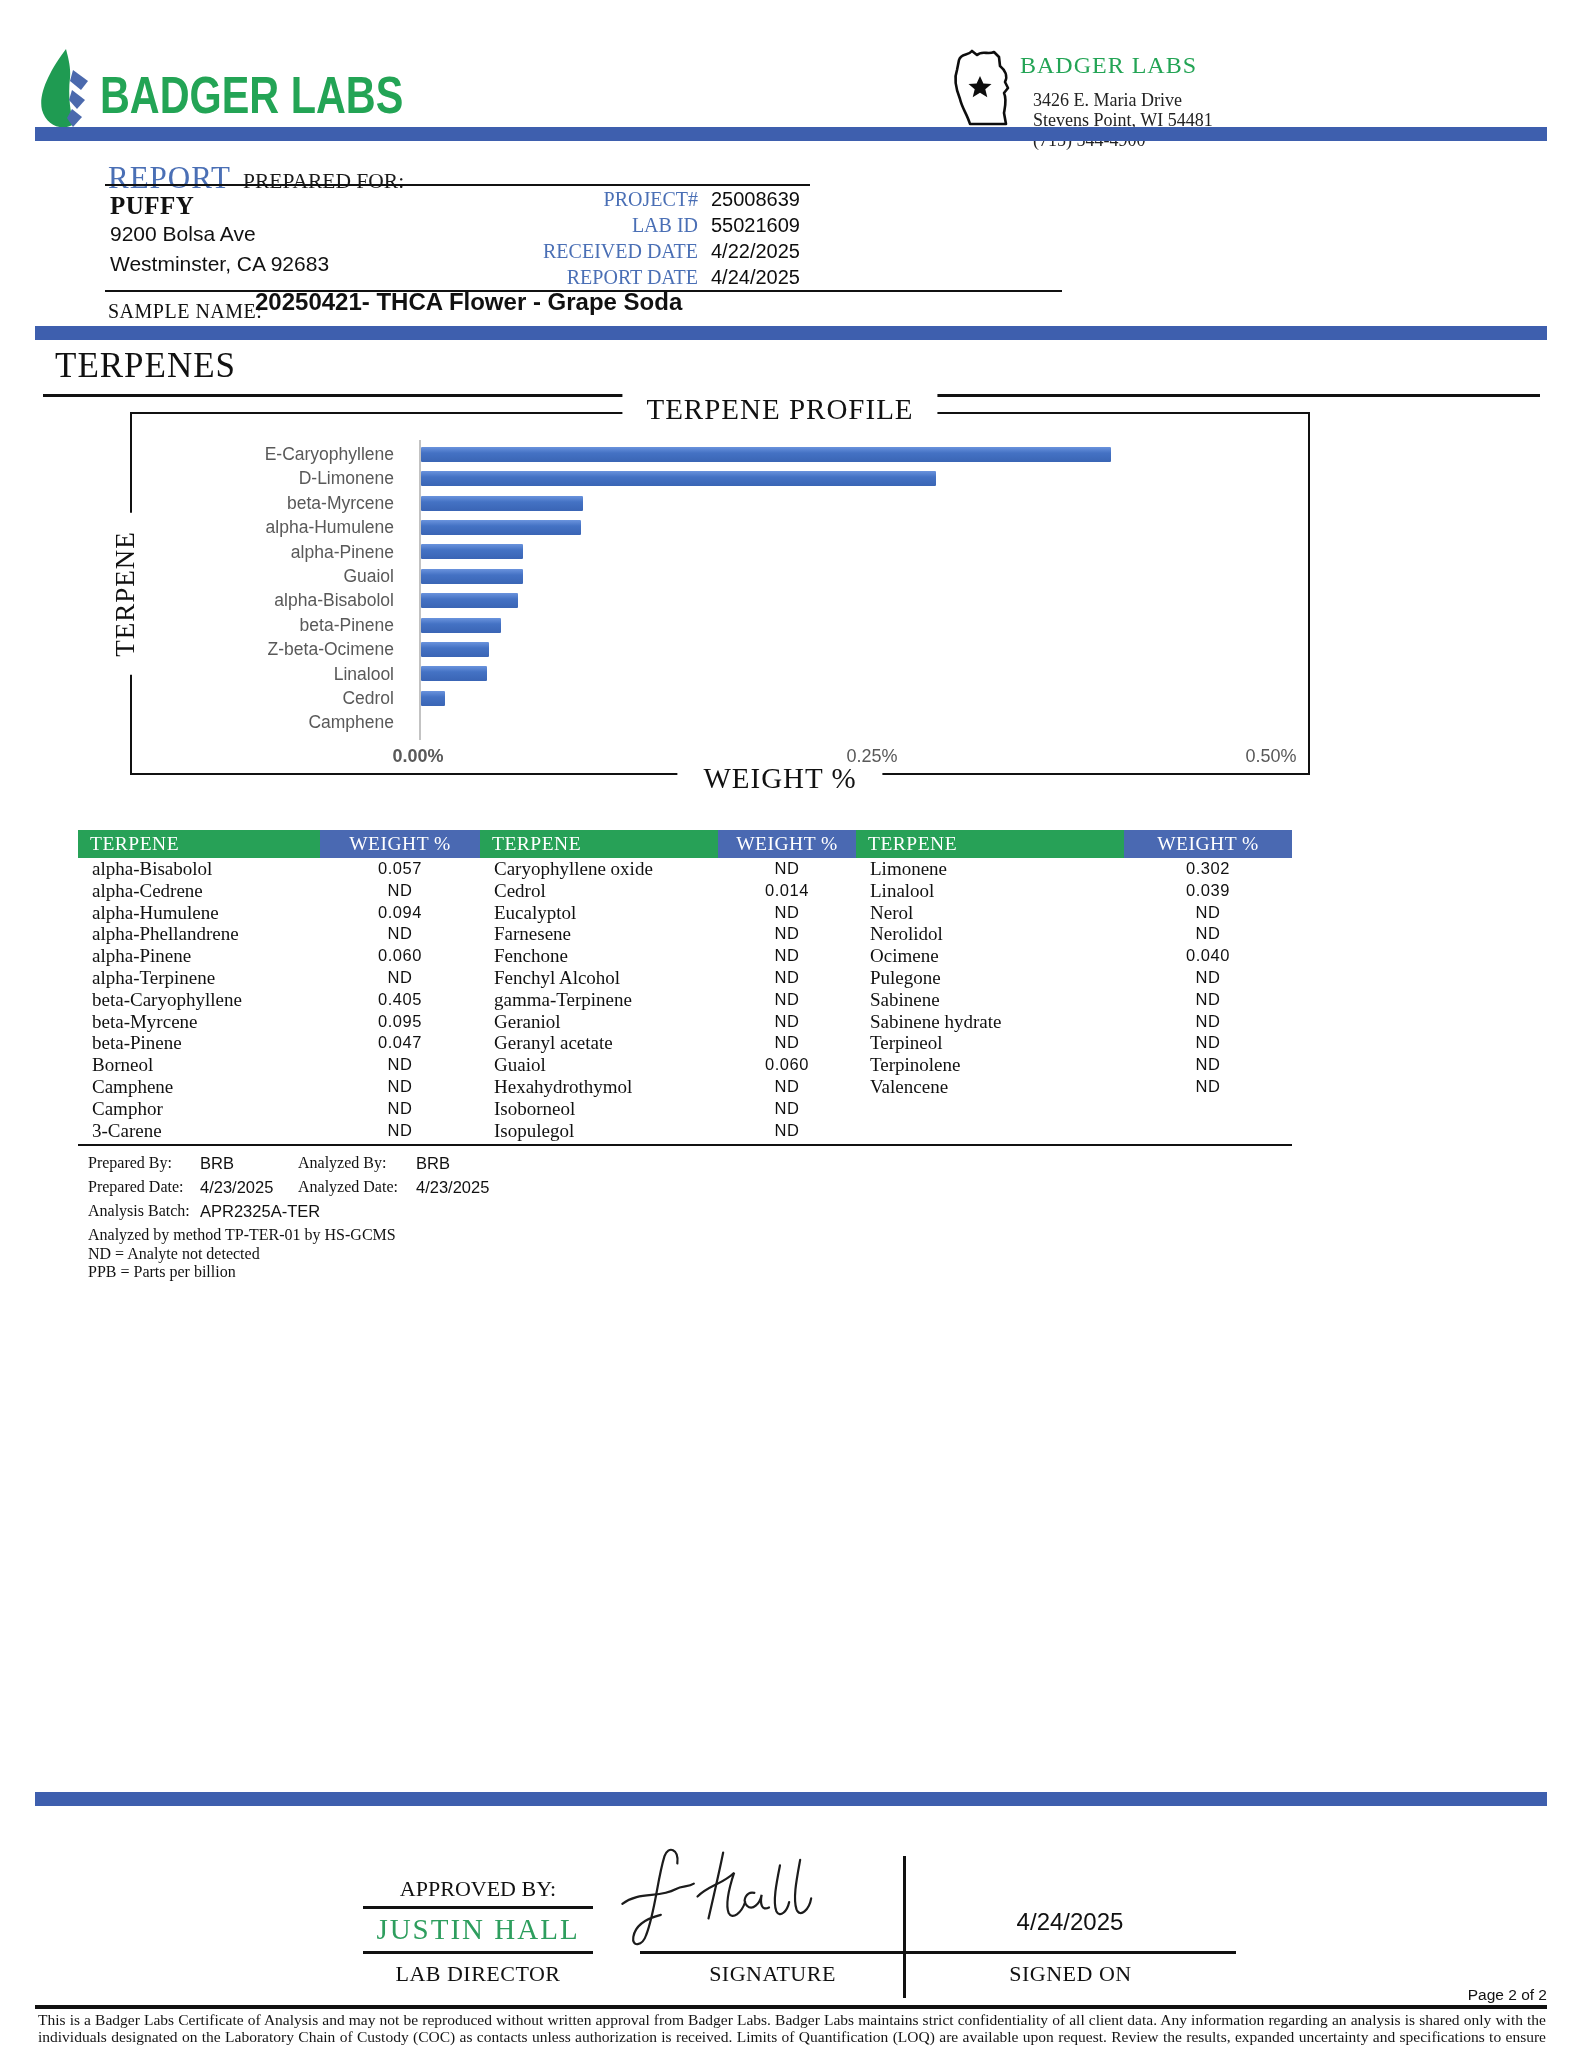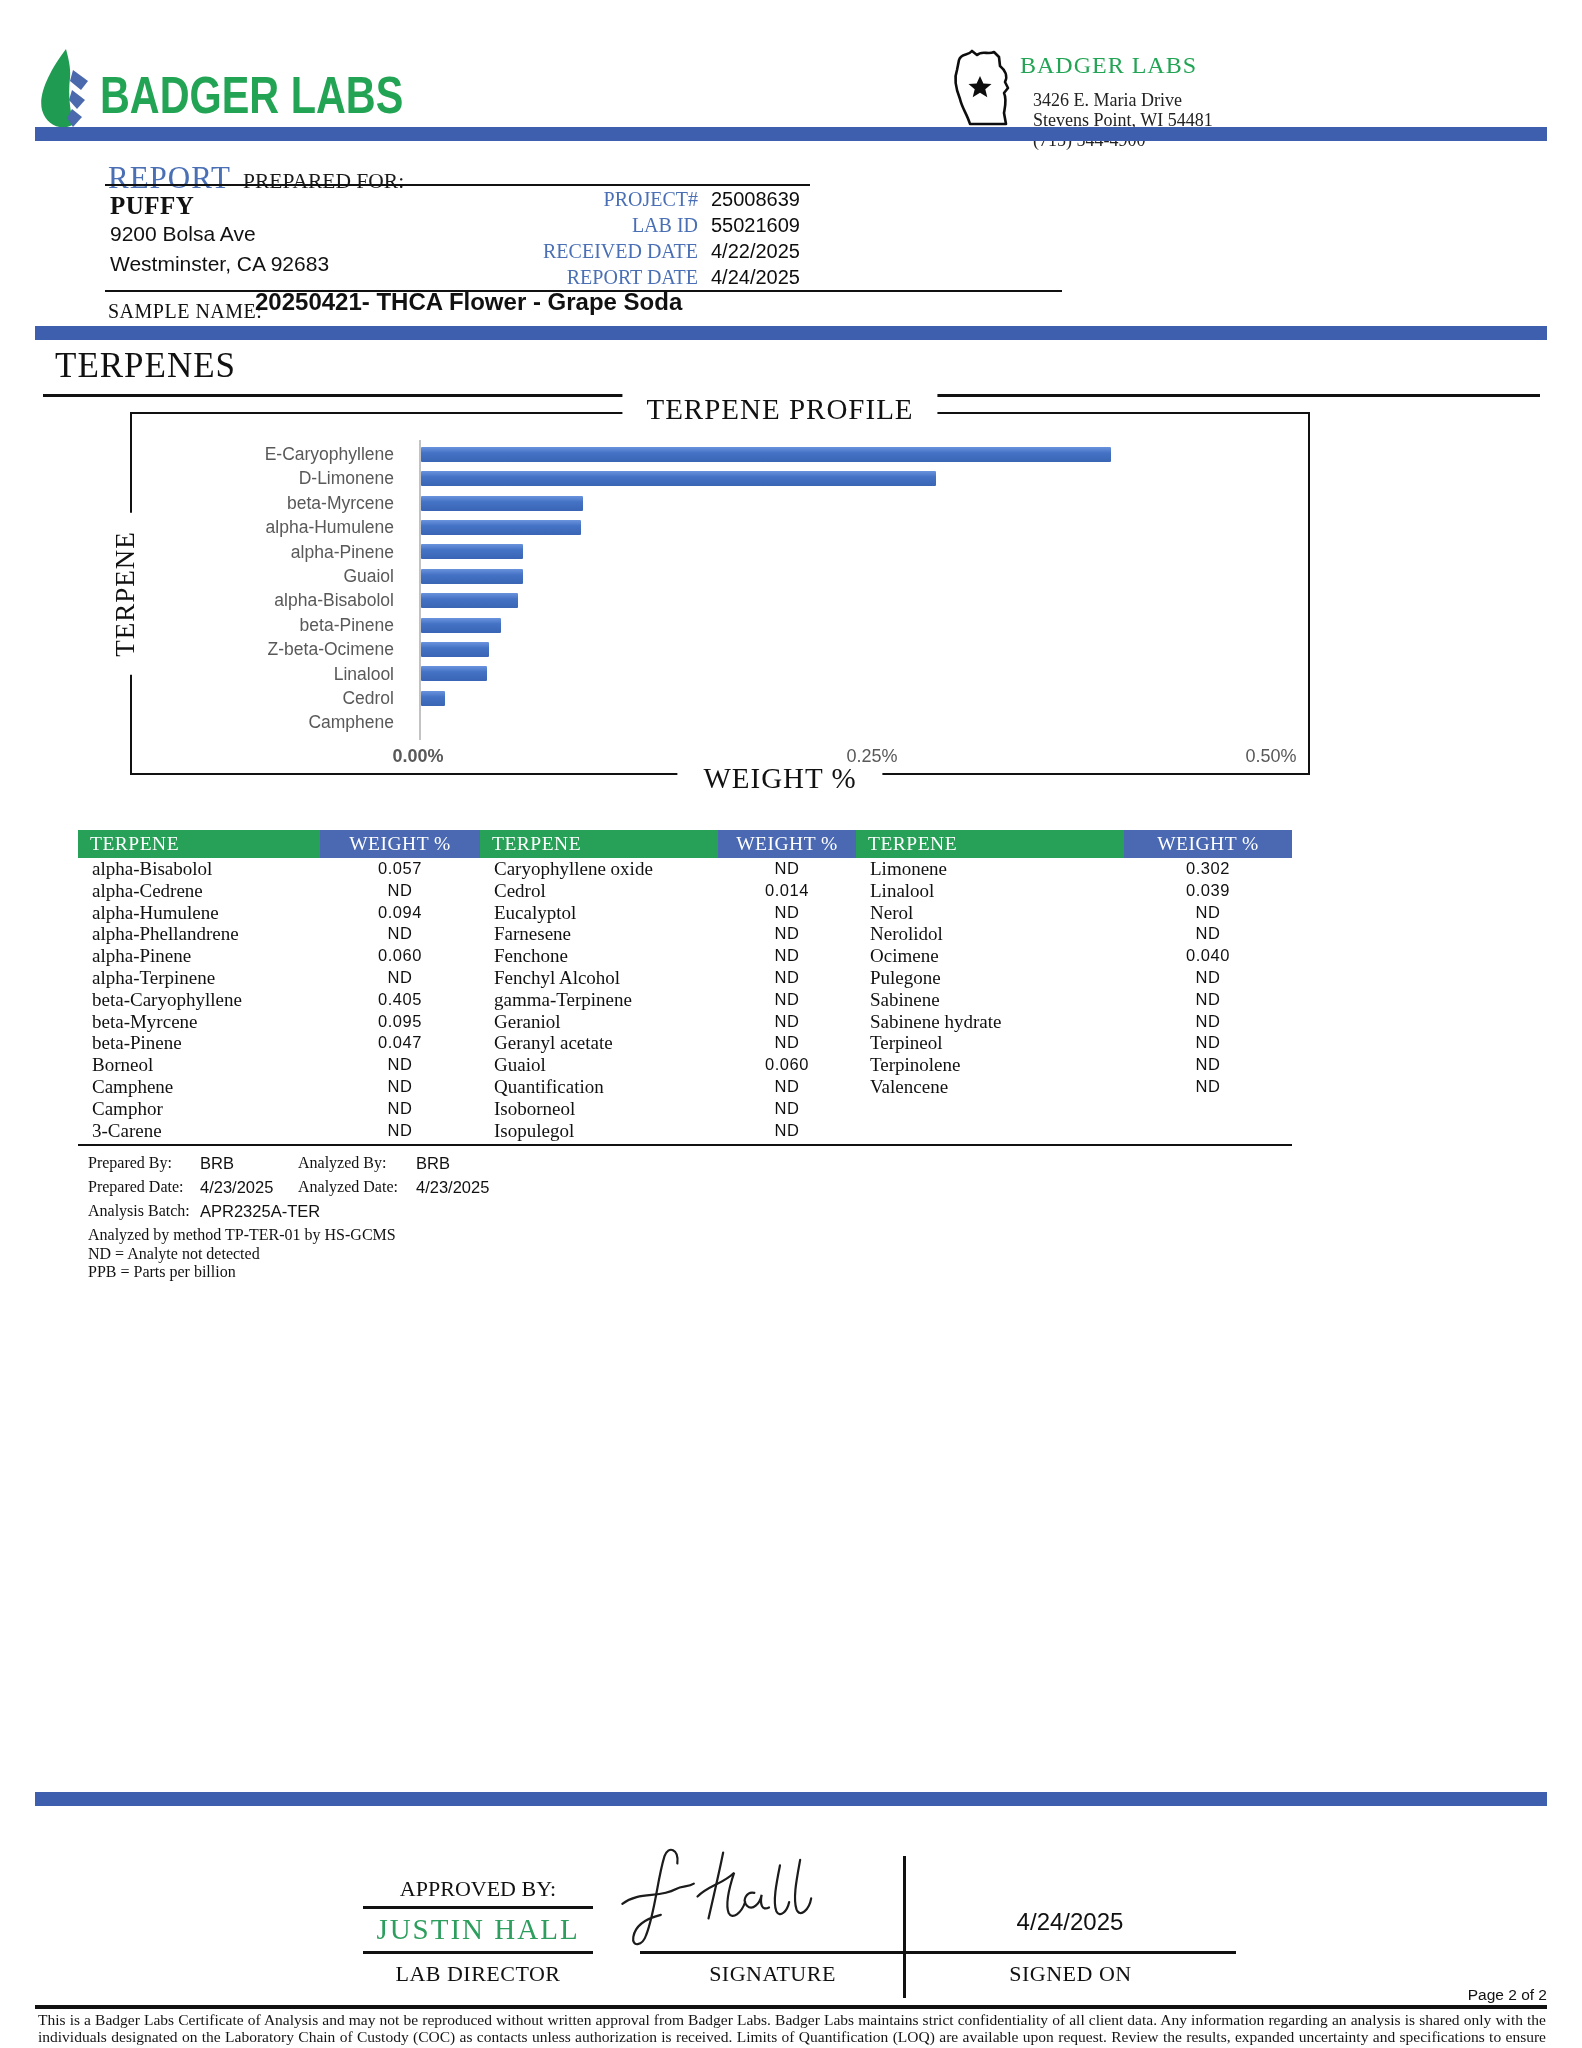--- a/index.html
+++ b/index.html
@@ -247,21 +247,21 @@
       <div class="tn">Terpineol</div>
       <div class="tv">ND</div>
       <div class="tn">Borneol</div>
       <div class="tv">ND</div>
       <div class="tn">Guaiol</div>
       <div class="tv">0.060</div>
       <div class="tn">Terpinolene</div>
       <div class="tv">ND</div>
       <div class="tn">Camphene</div>
       <div class="tv">ND</div>
-      <div class="tn">Quantification</div>
+      <div class="tn">Hexahydrothymol</div>
       <div class="tv">ND</div>
       <div class="tn">Valencene</div>
       <div class="tv">ND</div>
       <div class="tn">Camphor</div>
       <div class="tv">ND</div>
       <div class="tn">Isoborneol</div>
       <div class="tv">ND</div>
       <div class="tn"></div>
       <div class="tv"></div>
       <div class="tn">3-Carene</div>

